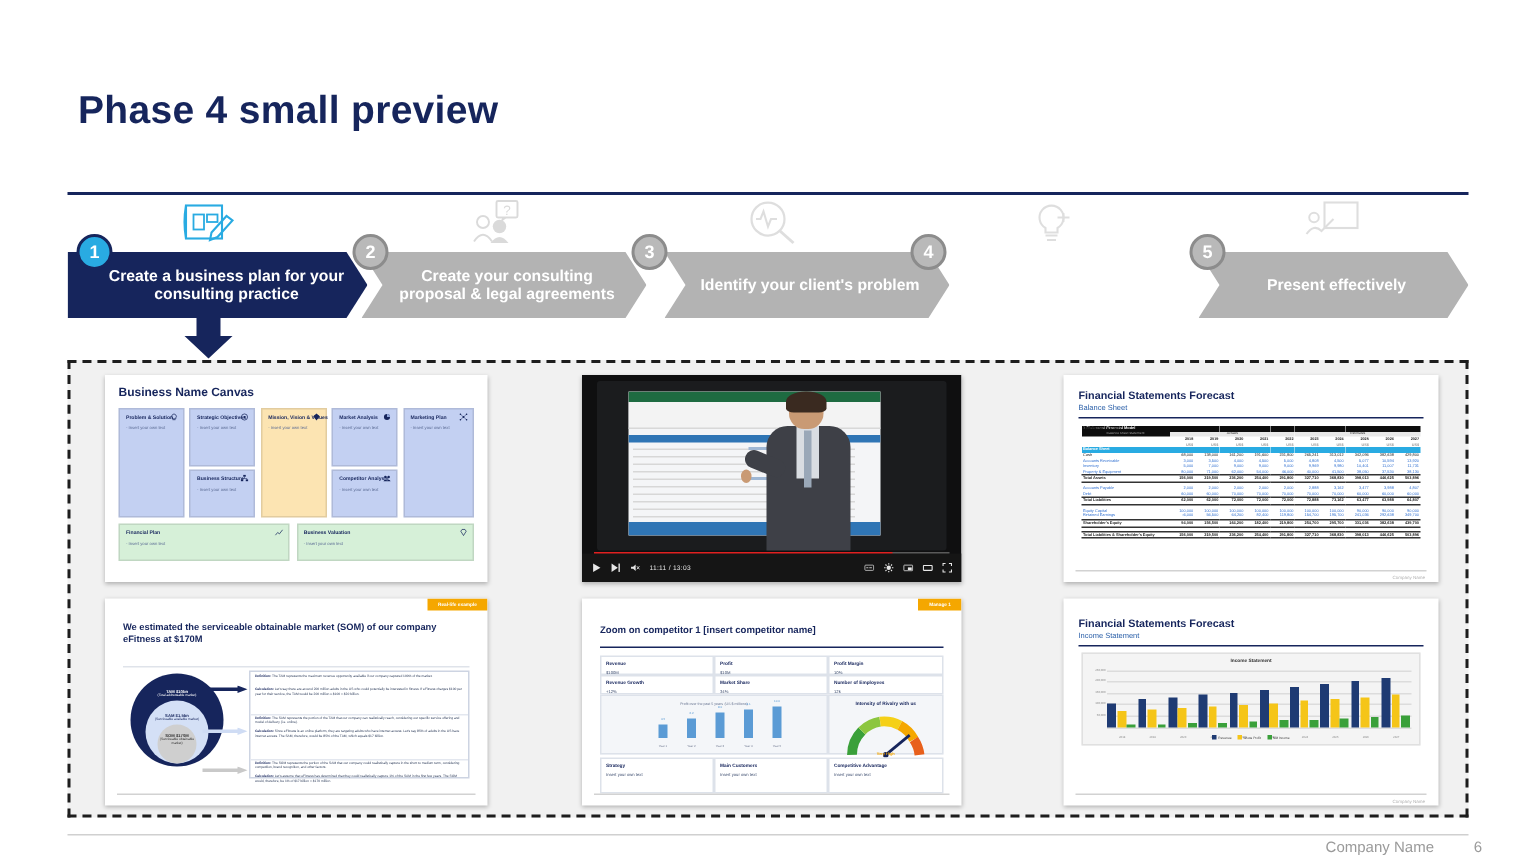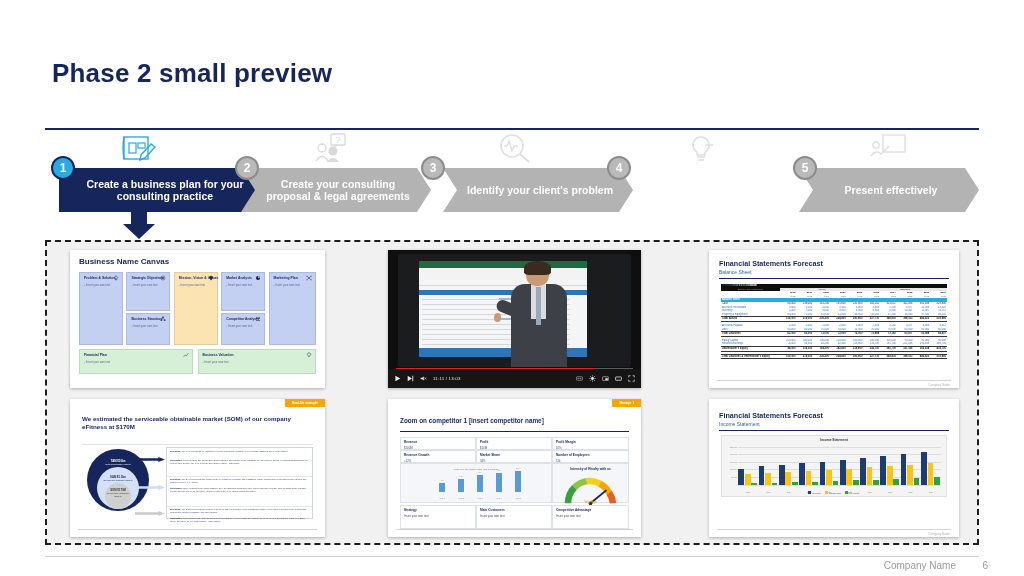--- a/index.html
+++ b/index.html
@@ -140,26 +140,26 @@
   .ch-leg i{display:inline-block;width:3px;height:3px;margin-right:1px;vertical-align:-.3px;}
 
   
   .foot-rule{position:absolute;left:45px;top:556px;width:934px;height:1px;background:#d0d0d0;}
   .foot-company{position:absolute;right:68px;top:560px;font-size:10px;color:#9a9a9a;}
   .foot-page{position:absolute;right:36px;top:560px;font-size:10px;color:#9a9a9a;}
 </style>
 </head>
 <body>
 
-<div class="slide-title">Phase 2 small preview</div>
+<div class="slide-title">Phase 4 small preview</div>
 <div class="title-rule"></div>
 
 <div class="process">
 
-  <div class="chev first" style="left:14px;width:200px;padding-left:26px;">
+  <div class="chev first" style="left:0;width:200px;padding-left:26px;">
     <span>Create a business plan for your consulting practice</span>
   </div>
   <div class="badge active" style="left:6px;top:-12px;">
     <span>1</span>
   </div>
   <svg class="pico cyan" style="left:76px;top:-36px;" width="36" height="32" viewBox="0 0 36 32">
     <rect x="3" y="5" width="24" height="22" fill="none" stroke="#29abe2" stroke-width="1.4"></rect>
     <path d="M3 5 q-2 11 0 22" fill="none" stroke="#29abe2" stroke-width="1.4"></path>
     <rect x="8" y="11" width="7" height="10" fill="none" stroke="#29abe2" stroke-width="1.2"></rect>
     <rect x="17" y="11" width="7" height="5" fill="none" stroke="#29abe2" stroke-width="1.2"></rect>

